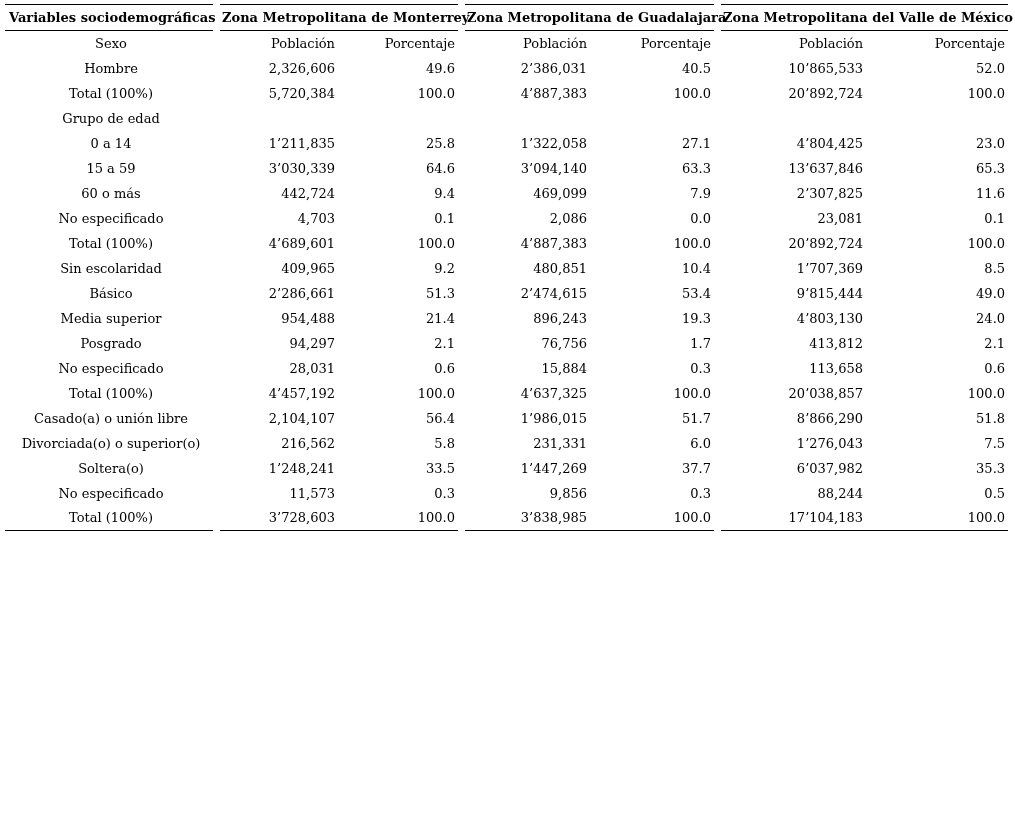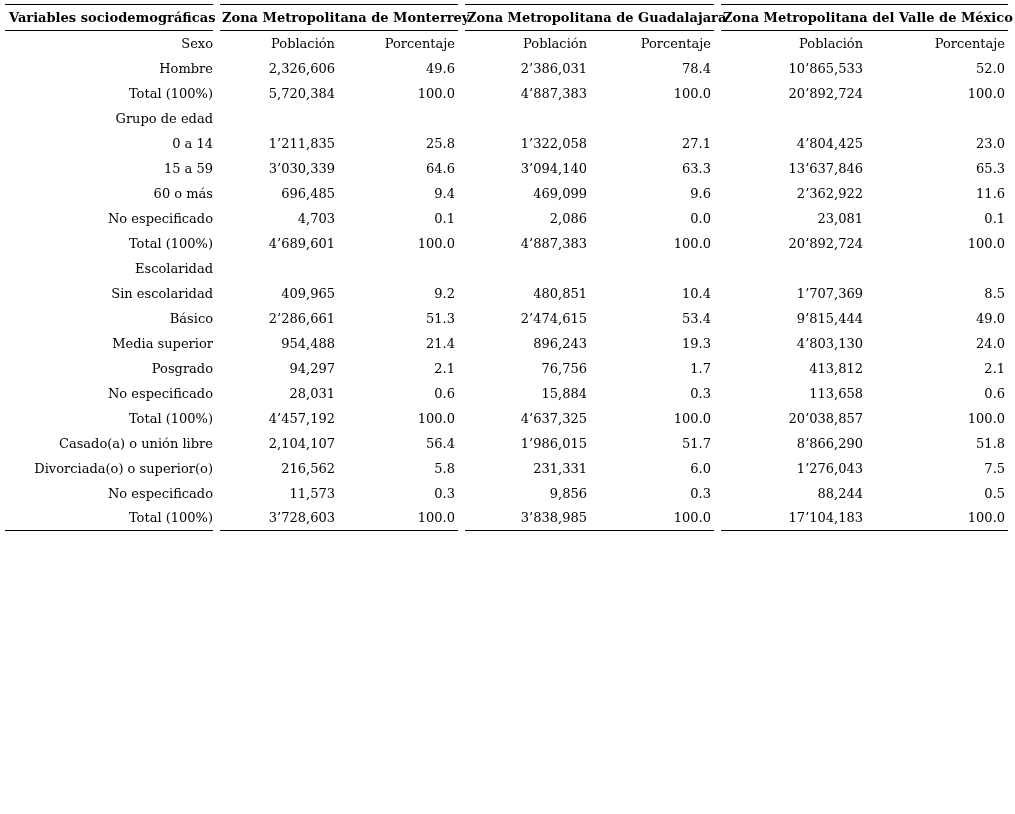--- a/index.html
+++ b/index.html
@@ -30,21 +30,21 @@
   }
   thead tr.zone-row th {
     border-top: 1.5px solid #000;
     border-bottom: 1.5px solid #000;
     font-weight: bold;
     text-align: left;
     height: 26px;
   }
   thead tr.zone-row th.sp { border-top: none; border-bottom: none; }
   thead tr.zone-row th.group { padding-left: 2px; }
-  .rowlabel { text-align: right; padding-left: 4px; }
+  .rowlabel { text-align: center; padding-left: 4px; }
   .num { text-align: right; padding-right: 3px; }
   .sp { padding: 0; }
   tbody tr:last-child td { border-bottom: 1.5px solid #000; }
   tbody tr:last-child td.sp { border-bottom: none; }
   
   col.c-label { width: 208px; }
   col.c-sp    { width: 7px; }
   col.c-pob1  { width: 118px; }
   col.c-pct1  { width: 120px; }
   col.c-pob2  { width: 125px; }
@@ -92,21 +92,21 @@
     </tr>
   </thead>
   <tbody id="table-body">
       <tr>
         <td class="rowlabel">Hombre</td>
         <td class="sp"></td>
         <td class="num">2,326,606</td>
         <td class="num">49.6</td>
         <td class="sp"></td>
         <td class="num">2’386,031</td>
-        <td class="num">78.4</td>
+        <td class="num">40.5</td>
         <td class="sp"></td>
         <td class="num">10’865,533</td>
         <td class="num">52.0</td>
       </tr>
       <tr>
         <td class="rowlabel">Total (100%)</td>
         <td class="sp"></td>
         <td class="num">5,720,384</td>
         <td class="num">100.0</td>
         <td class="sp"></td>
@@ -148,27 +148,27 @@
         <td class="sp"></td>
         <td class="num">3’094,140</td>
         <td class="num">63.3</td>
         <td class="sp"></td>
         <td class="num">13’637,846</td>
         <td class="num">65.3</td>
       </tr>
       <tr>
         <td class="rowlabel">60 o más</td>
         <td class="sp"></td>
-        <td class="num">696,485</td>
+        <td class="num">442,724</td>
         <td class="num">9.4</td>
         <td class="sp"></td>
         <td class="num">469,099</td>
-        <td class="num">9.6</td>
-        <td class="sp"></td>
-        <td class="num">2’362,922</td>
+        <td class="num">7.9</td>
+        <td class="sp"></td>
+        <td class="num">2’307,825</td>
         <td class="num">11.6</td>
       </tr>
       <tr>
         <td class="rowlabel">No especificado</td>
         <td class="sp"></td>
         <td class="num">4,703</td>
         <td class="num">0.1</td>
         <td class="sp"></td>
         <td class="num">2,086</td>
         <td class="num">0.0</td>
@@ -182,32 +182,20 @@
         <td class="num">4’689,601</td>
         <td class="num">100.0</td>
         <td class="sp"></td>
         <td class="num">4’887,383</td>
         <td class="num">100.0</td>
         <td class="sp"></td>
         <td class="num">20’892,724</td>
         <td class="num">100.0</td>
       </tr>
       <tr>
-        <td class="rowlabel">Escolaridad</td>
-        <td class="sp"></td>
-        <td class="num"></td>
-        <td class="num"></td>
-        <td class="sp"></td>
-        <td class="num"></td>
-        <td class="num"></td>
-        <td class="sp"></td>
-        <td class="num"></td>
-        <td class="num"></td>
-      </tr>
-      <tr>
         <td class="rowlabel">Sin escolaridad</td>
         <td class="sp"></td>
         <td class="num">409,965</td>
         <td class="num">9.2</td>
         <td class="sp"></td>
         <td class="num">480,851</td>
         <td class="num">10.4</td>
         <td class="sp"></td>
         <td class="num">1’707,369</td>
         <td class="num">8.5</td>
@@ -288,20 +276,32 @@
         <td class="rowlabel">Divorciada(o) o superior(o)</td>
         <td class="sp"></td>
         <td class="num">216,562</td>
         <td class="num">5.8</td>
         <td class="sp"></td>
         <td class="num">231,331</td>
         <td class="num">6.0</td>
         <td class="sp"></td>
         <td class="num">1’276,043</td>
         <td class="num">7.5</td>
+      </tr>
+      <tr>
+        <td class="rowlabel">Soltera(o)</td>
+        <td class="sp"></td>
+        <td class="num">1’248,241</td>
+        <td class="num">33.5</td>
+        <td class="sp"></td>
+        <td class="num">1’447,269</td>
+        <td class="num">37.7</td>
+        <td class="sp"></td>
+        <td class="num">6’037,982</td>
+        <td class="num">35.3</td>
       </tr>
       <tr>
         <td class="rowlabel">No especificado</td>
         <td class="sp"></td>
         <td class="num">11,573</td>
         <td class="num">0.3</td>
         <td class="sp"></td>
         <td class="num">9,856</td>
         <td class="num">0.3</td>
         <td class="sp"></td>

